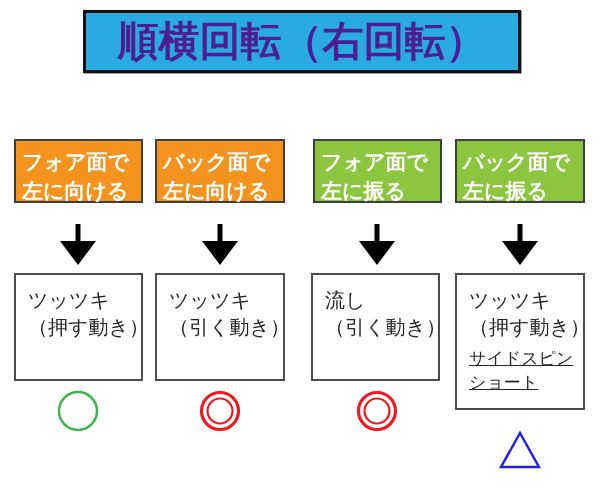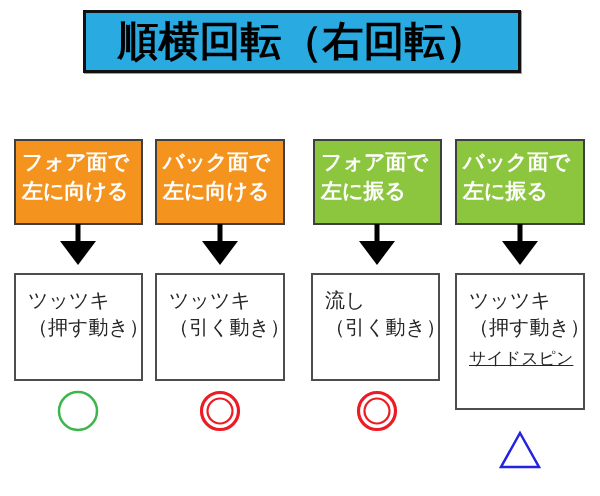--- a/index.html
+++ b/index.html
@@ -5,25 +5,25 @@
   html,body { margin:0; padding:0; background:#ffffff; }
   .canvas {
     position:relative; width:600px; height:496px; background:#ffffff;
     font-family:"Liberation Sans","DejaVu Sans",sans-serif; overflow:hidden;
   }
   .title-bar {
     position:absolute; left:83px; top:10px; width:438px; height:63px;
     box-sizing:border-box; border:3px solid #111111;
     box-shadow:1px 1px 0 #9e9e9e;
     display:flex; align-items:center; justify-content:center;
-    color:#000000; font-weight:bold; font-size:41px; letter-spacing:0px;
+    color:#4c1d95; font-weight:bold; font-size:41px; letter-spacing:0px;
     white-space:nowrap;
   }
   .hdr {
-    position:absolute; top:139px; height:86px; box-sizing:border-box;
+    position:absolute; top:139px; height:64px; box-sizing:border-box;
     border:2px solid #3f3f3f; color:#ffffff; font-weight:bold;
     font-size:21px; line-height:29px; padding:6px 16px 0 6px; white-space:nowrap;
   }
   .arrow { position:absolute; top:221px; }
   .tbox {
     position:absolute; top:273px; height:108px; box-sizing:border-box;
     background:#ffffff; border:2px solid #4d4d4d; color:#262626;
     font-size:20px; line-height:27px; padding:12px 6px 0 12px; white-space:nowrap;
   }
   .tbox.tall { height:137px; }
@@ -96,19 +96,20 @@
   </div>
   <svg class="arrow" style="left:502px" width="36" height="44" viewBox="0 0 36 44">
     <rect x="15.5" y="3" width="5" height="20" fill="#000000"></rect>
     <polygon points="0,20 36,20 18,44" fill="#000000"></polygon>
   </svg>
   <div class="tbox tall" style="left:455px;width:130px">
     <div>ツッツキ</div>
     <div>（押す動き）</div>
     <div class="sub">
       <div>サイドスピン</div>
+      <div>ショート</div>
     </div>
   </div>
   <svg class="sym-tri" width="42" height="40" viewBox="0 0 42 40">
     <polygon points="21,3 40,37 2,37" fill="none" stroke-width="2.5" stroke="#2222E0"></polygon>
   </svg>
 
 </div>
 
 </body></html>

